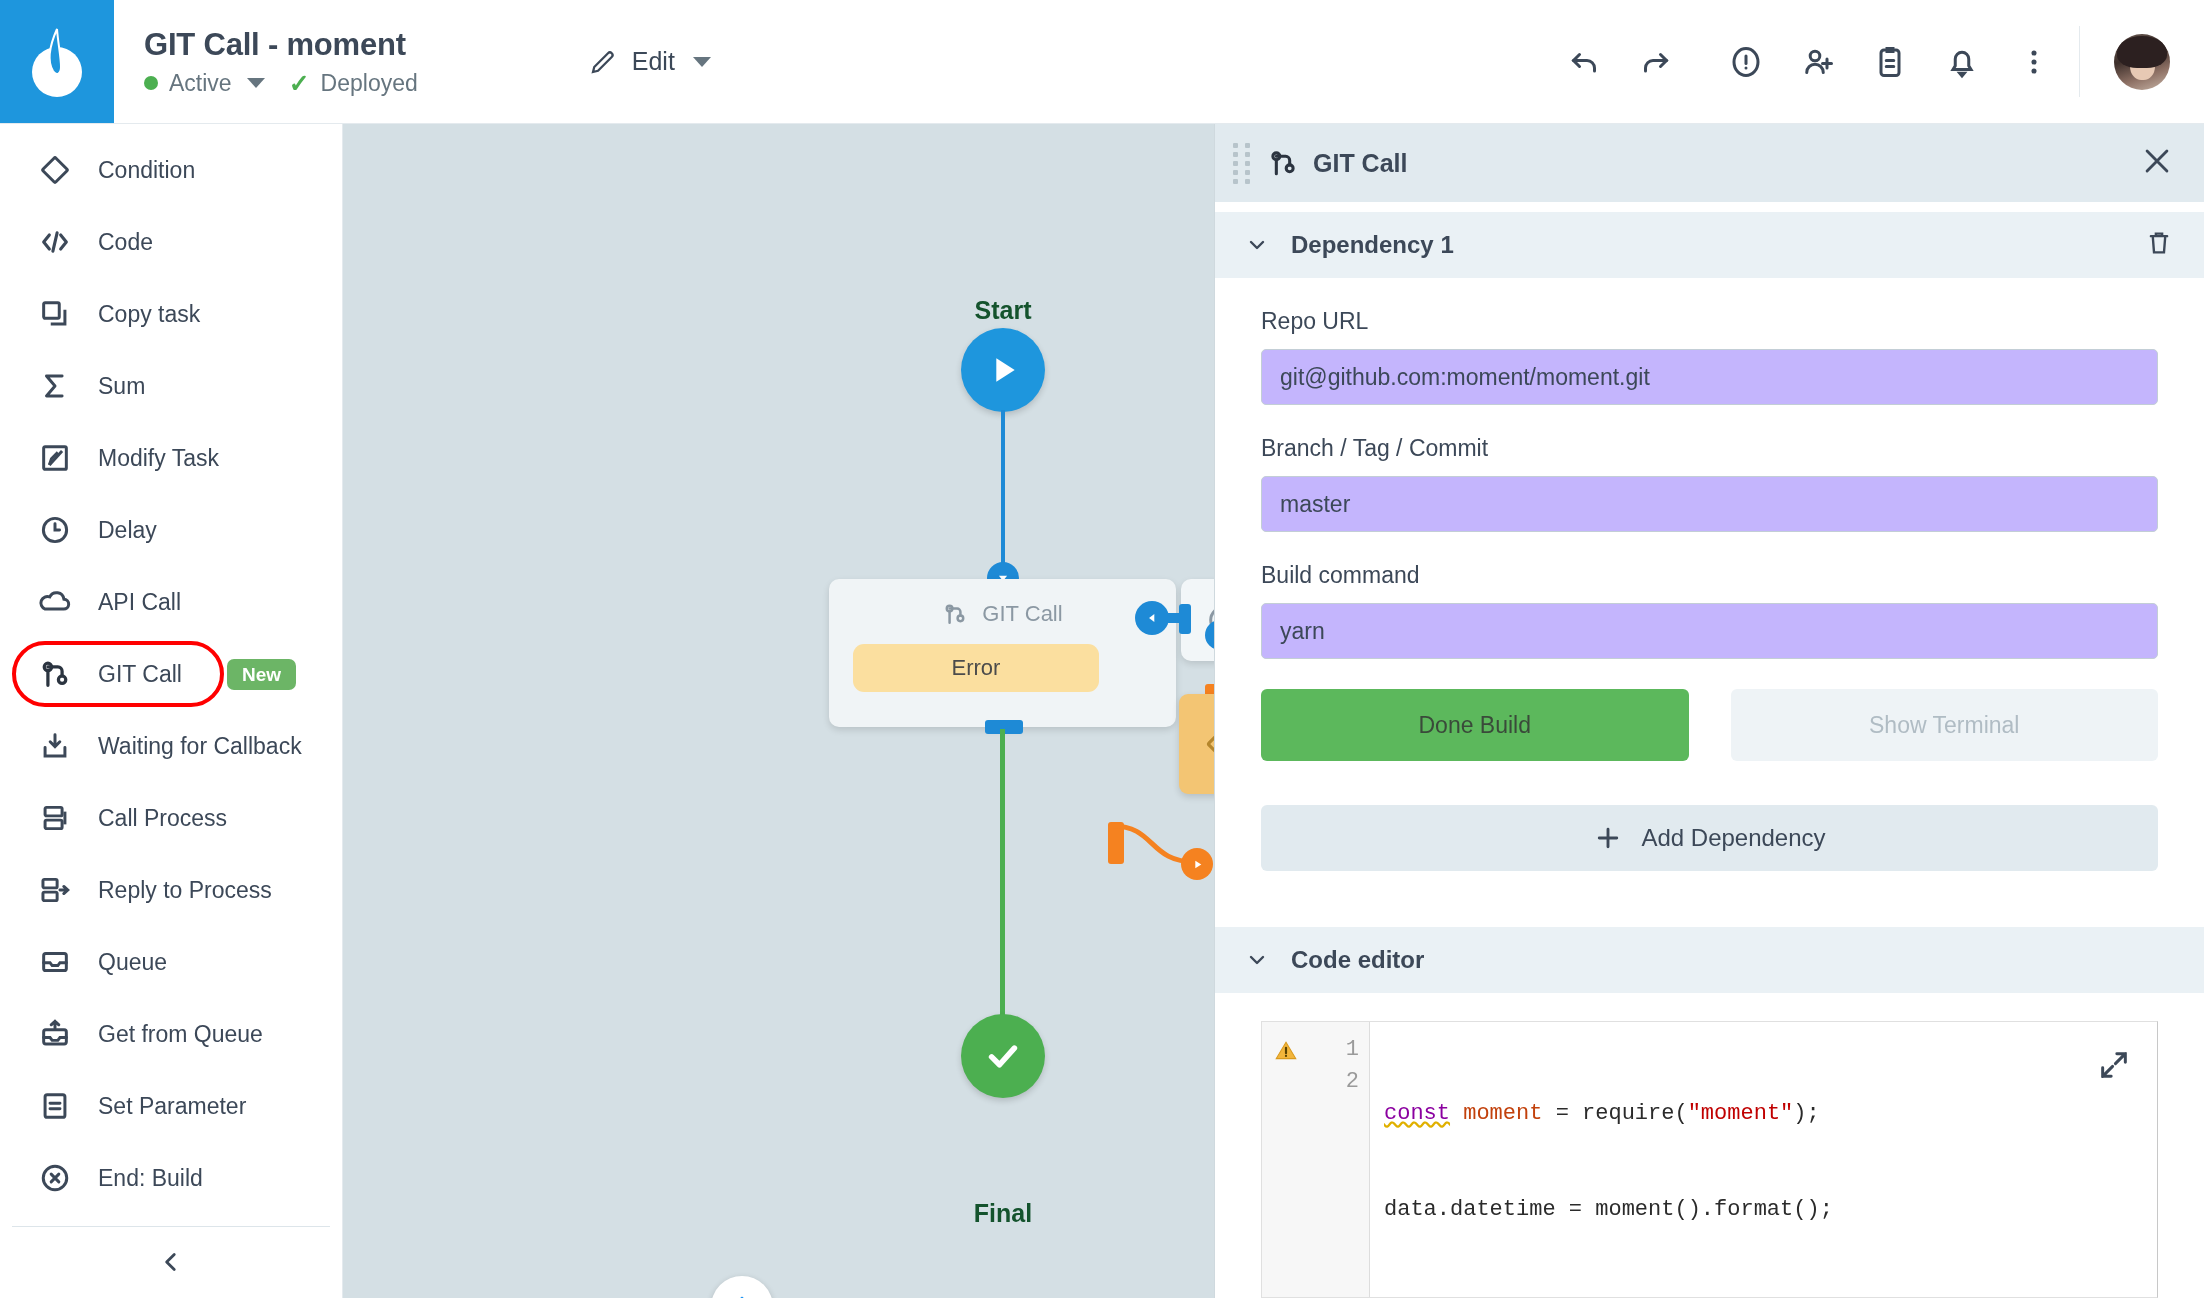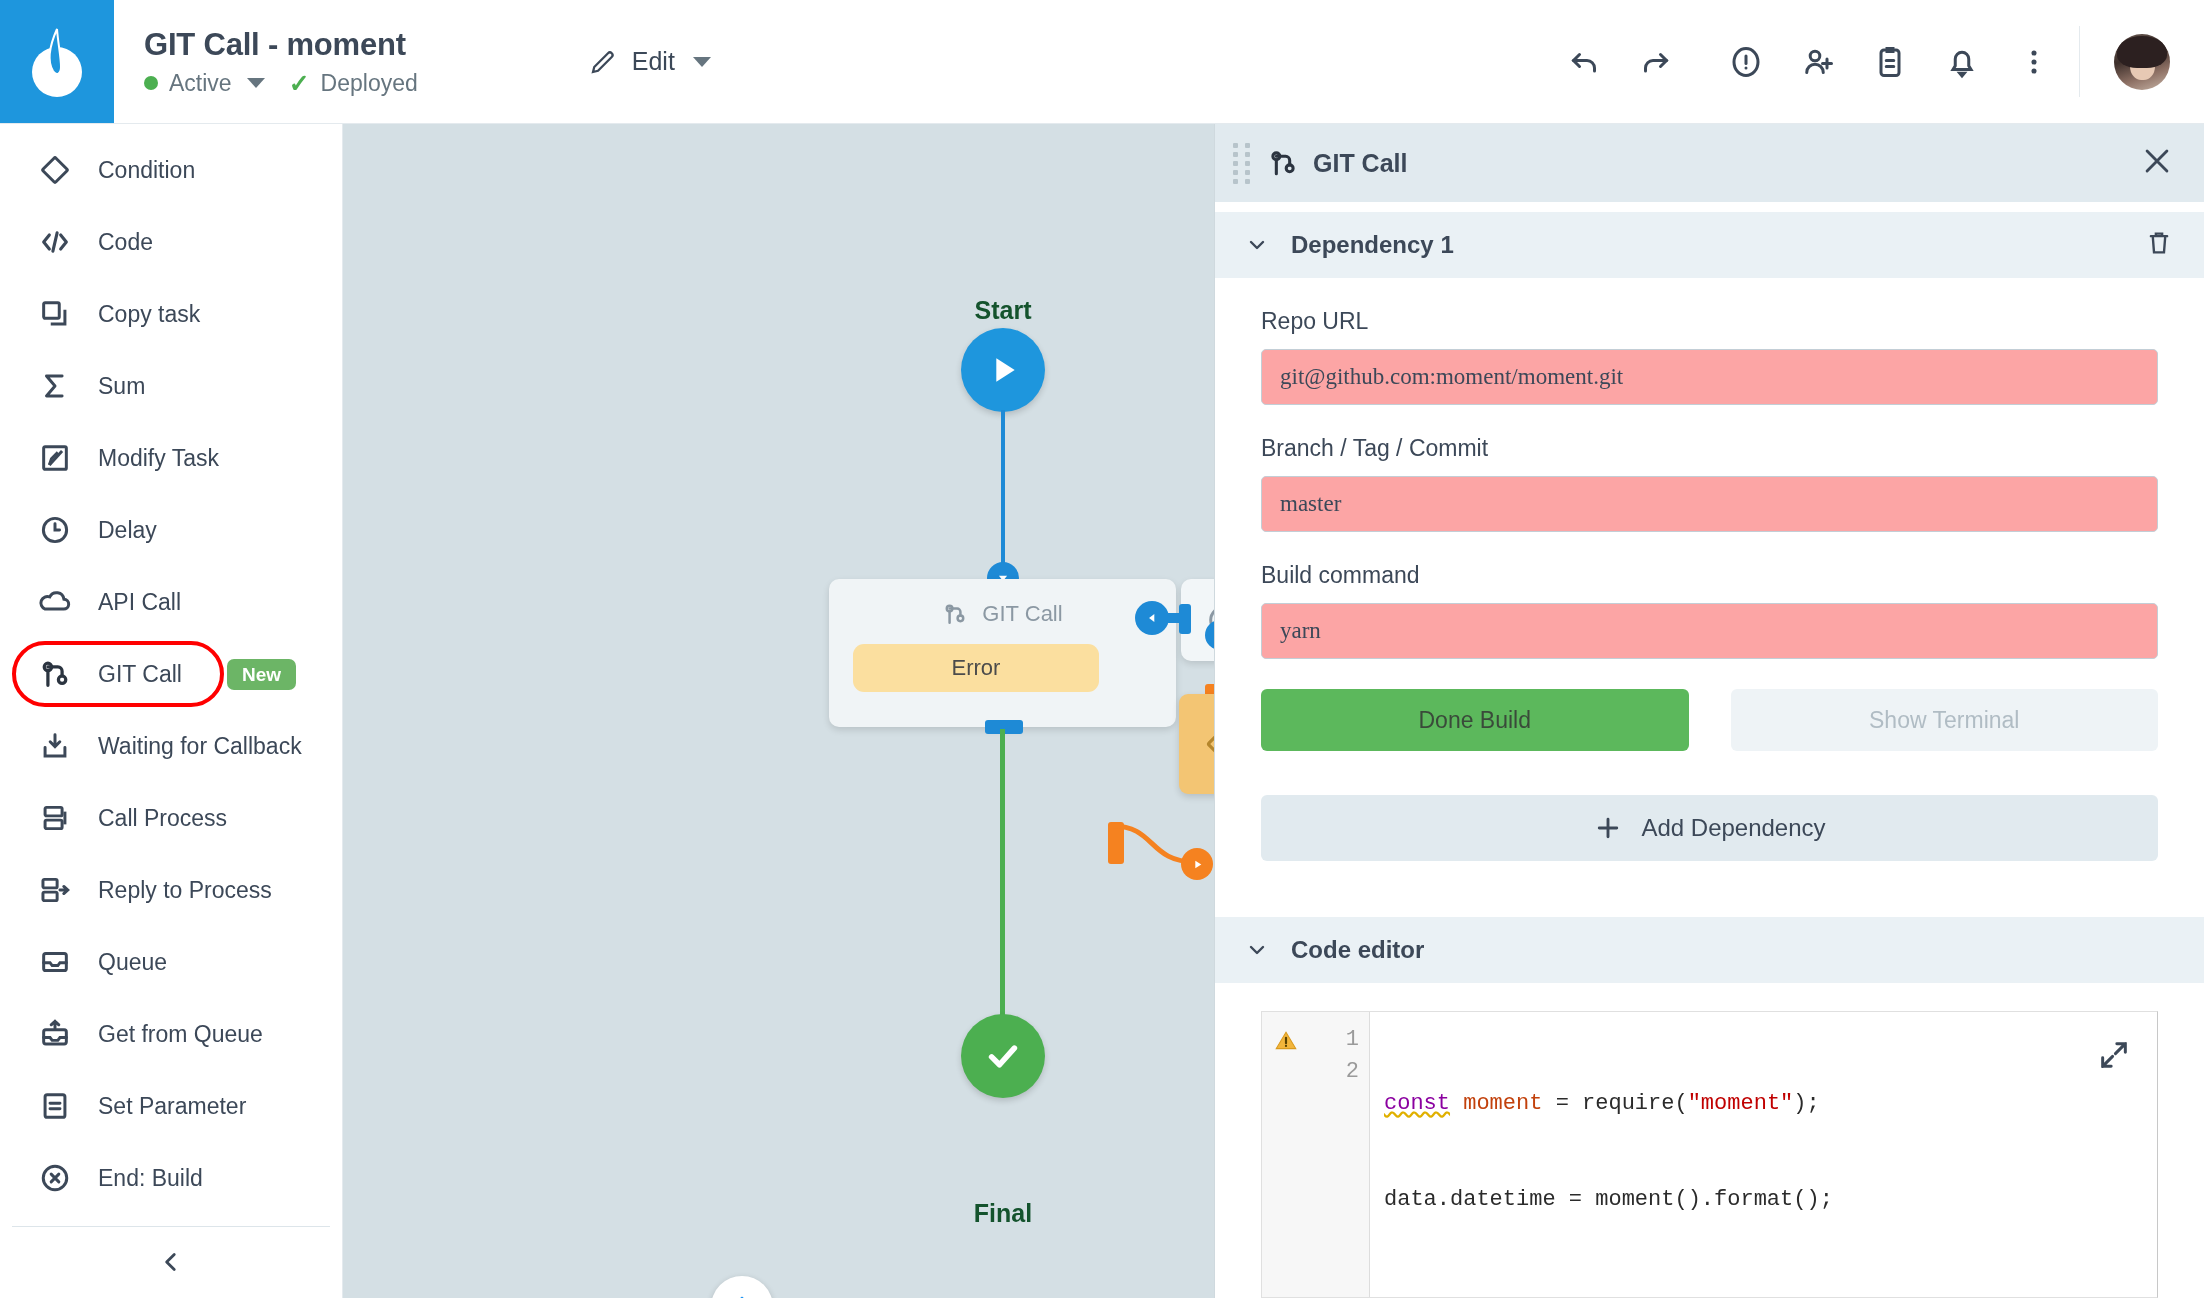--- a/index.html
+++ b/index.html
@@ -163,27 +163,27 @@
     margin-top: 10px;
   }
   .section-head .chev { margin-right: 22px; color:#3c4858; display:flex; }
   .section-title { font-size:24px; font-weight:bold; color:#3c4858; }
   .section-act { margin-left:auto; cursor:pointer; color:#3c4858; }
 
   .form-body { padding: 30px 46px 0 46px; }
   .field-label { font-size:23px; color:#3c4858; margin-bottom: 14px; }
   .field-input {
     width: 100%; height: 56px; border:1px solid #c3ced6; border-radius:5px;
-    background:#fca5a5; font-size:23px; color:#3c4858; padding: 0 18px;
-    font-family: Liberation Serif, serif; display:flex; align-items:center;
+    background:#c4b5fd; font-size:23px; color:#3c4858; padding: 0 18px;
+    font-family: Liberation Sans, sans-serif; display:flex; align-items:center;
     margin-bottom: 30px;
   }
   .btn-row { display:flex; gap: 42px; margin-top: 8px; }
   .btn {
-    height: 62px; border-radius:6px; display:flex; align-items:center; justify-content:center;
+    height: 72px; border-radius:6px; display:flex; align-items:center; justify-content:center;
     font-size:23px; cursor:pointer; flex: 1 1 0;
   }
   .btn-green { background:#5cb85c; color:#3a4a3a; }
   .btn-ghost { background:#eef3f6; color:#b0bcc4; }
   .btn-wide {
     margin-top: 44px; height: 66px; background:#e1eaef; border-radius:6px;
     display:flex; align-items:center; justify-content:center; gap:18px;
     font-size:24px; color:#3c4858; cursor:pointer;
   }
 

